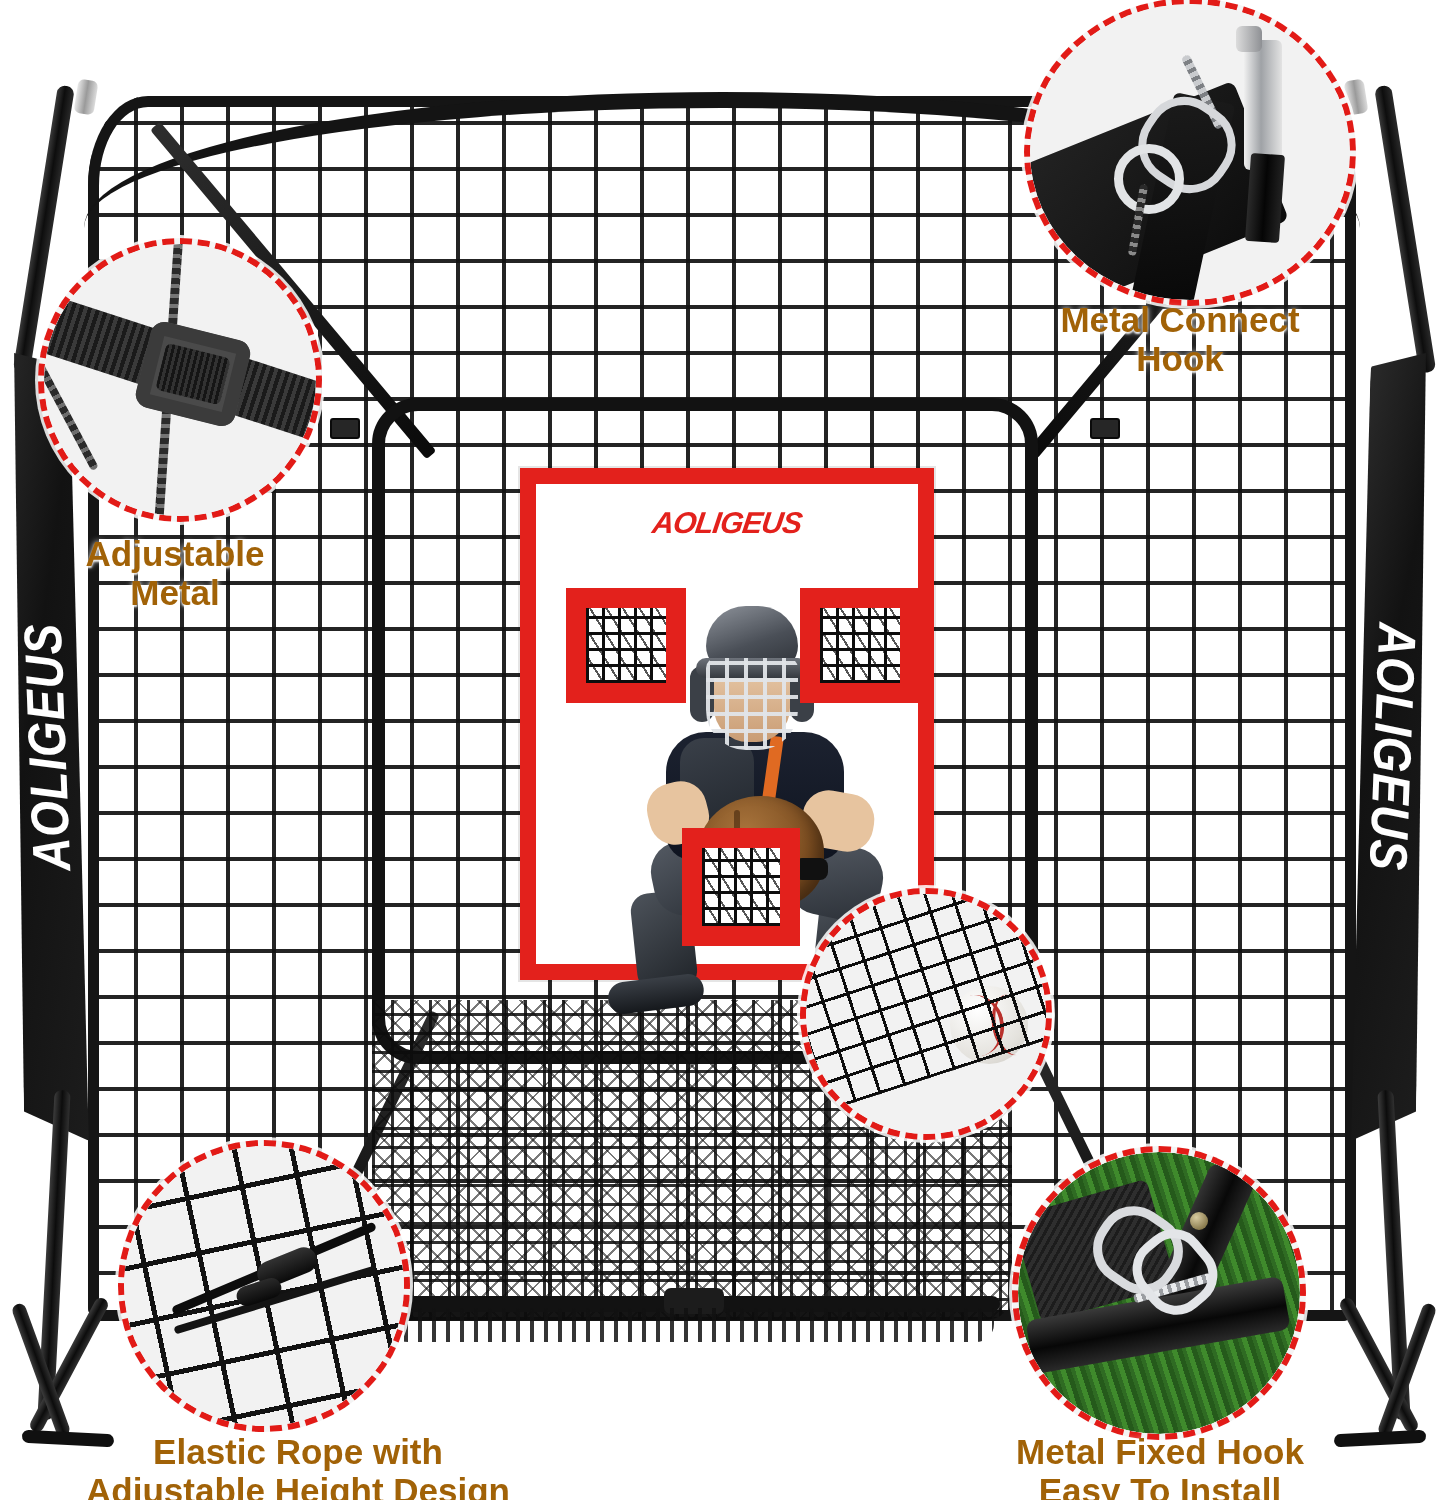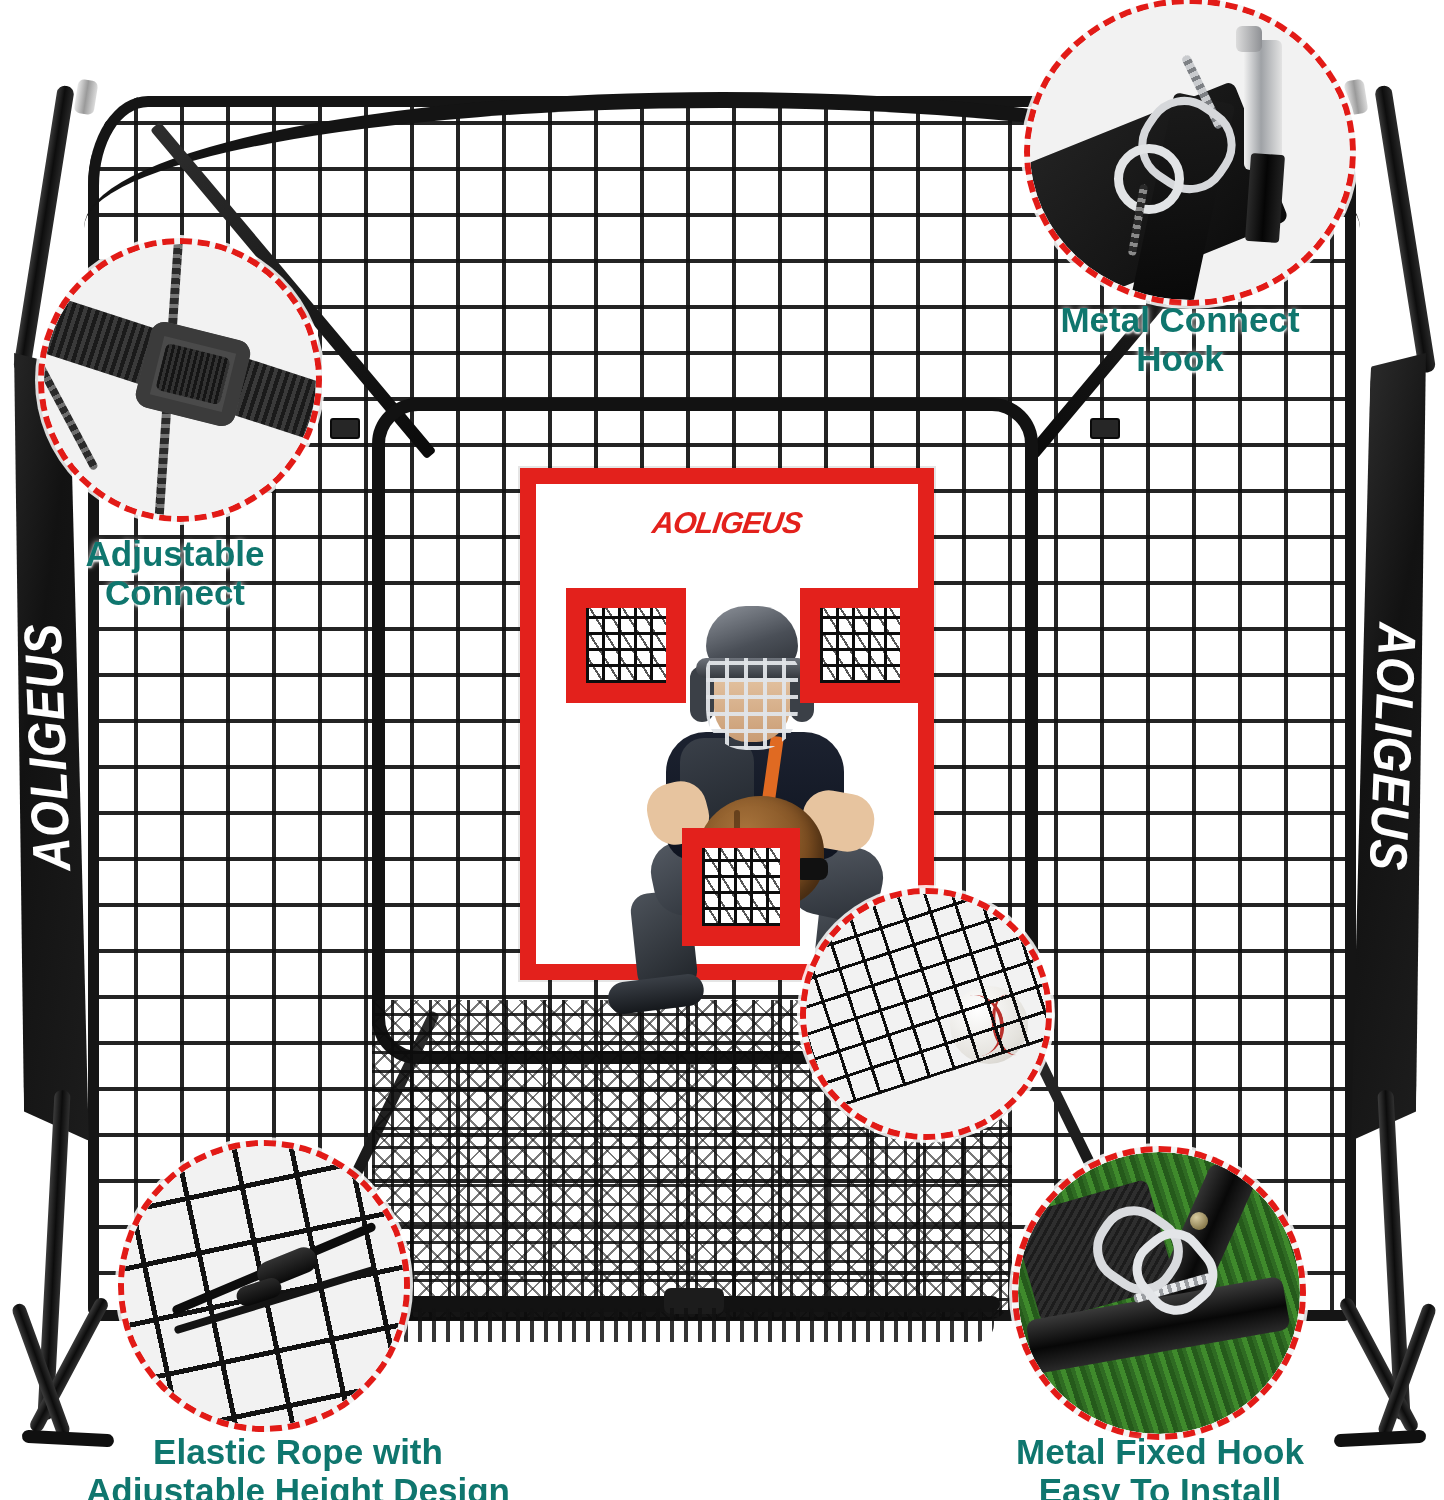--- a/index.html
+++ b/index.html
@@ -249,21 +249,21 @@
     border:9px solid #d9dbde;transform:rotate(34deg);}
   .i5 .hook2{position:absolute;left:116px;top:82px;width:64px;height:58px;border-radius:32px;
     border:9px solid #e3e5e8;transform:rotate(50deg);}
   .i5 .chainw{position:absolute;left:150px;top:96px;width:9px;height:80px;transform:rotate(74deg);
     background:repeating-linear-gradient(180deg,#e9ebed 0 5px,#9a9da1 5px 9px);border-radius:4px;}
   .i5 .screw{position:absolute;left:172px;top:60px;width:18px;height:18px;border-radius:50%;
     background:radial-gradient(circle at 35% 30%,#d8cba0,#6b5c2e);}
 
   
   .label{
-    position:absolute;color:#0f766e;font-weight:bold;text-align:center;
+    position:absolute;color:#a16207;font-weight:bold;text-align:center;
     line-height:1.12;text-shadow:0 2px 2px rgba(255,255,255,.9),0 0 6px rgba(255,255,255,.9);
     white-space:pre-line;
   }
   .lb-adj{left:30px;top:534px;width:290px;font-size:35px;}
   .lb-hook{left:1010px;top:300px;width:340px;font-size:35px;}
   .lb-rip{left:760px;top:1162px;width:300px;font-size:34px;}
   .lb-elastic{left:28px;top:1432px;width:540px;font-size:35px;}
   .lb-fixed{left:940px;top:1432px;width:440px;font-size:35px;}
 </style>
 </head>
@@ -393,21 +393,21 @@
       <div class="strapblk"></div>
       <div class="pole"></div>
       <div class="chainw"></div>
       <div class="hook1"></div>
       <div class="hook2"></div>
       <div class="screw"></div>
     </div>
   </div>
 
   <div class="label lb-adj">Adjustable
-Connect</div>
+Metal</div>
   <div class="label lb-hook">Metal Connect
 Hook</div>
   <div class="label lb-elastic">Elastic Rope with
 Adjustable Height Design</div>
   <div class="label lb-fixed">Metal Fixed Hook
 Easy To Install</div>
 
 </div>
 
 </body></html>

